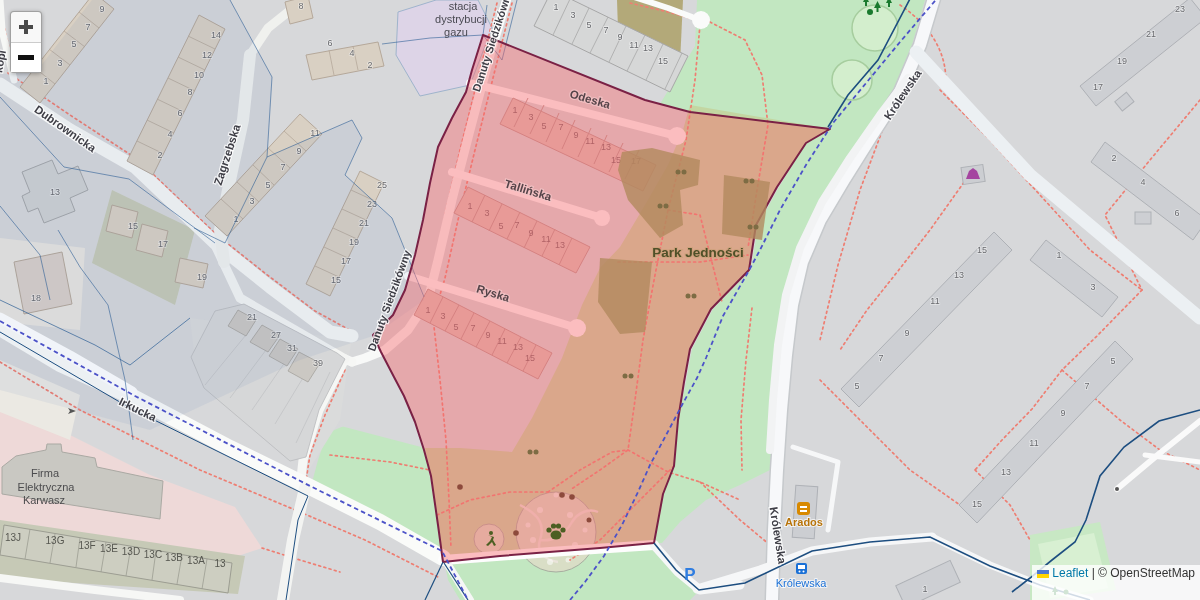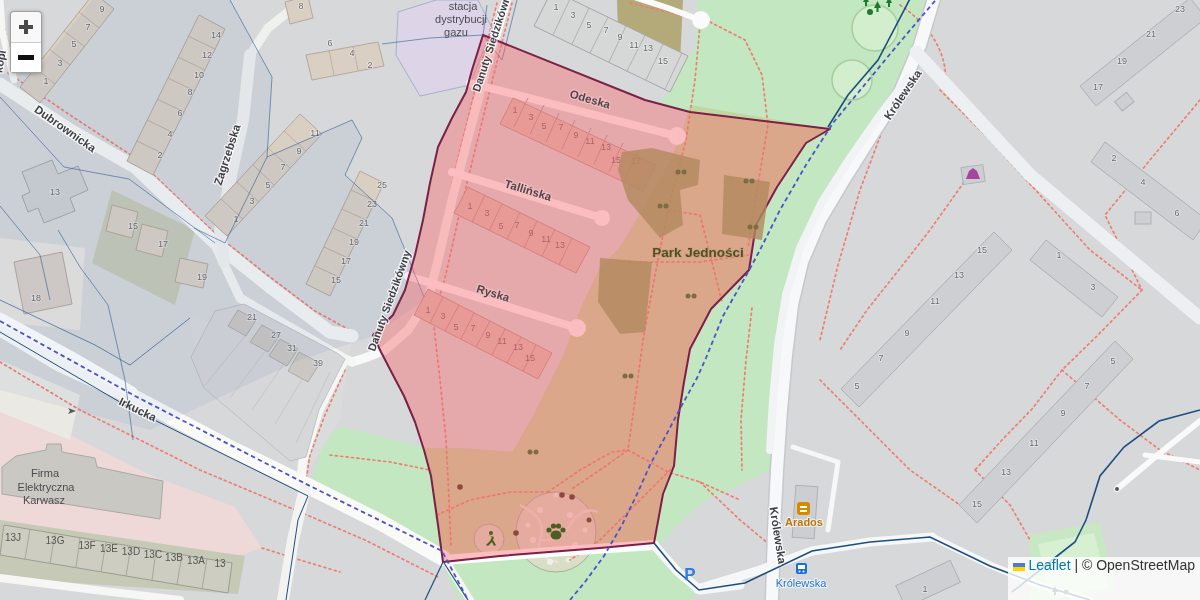--- a/index.html
+++ b/index.html
@@ -597,19 +597,19 @@
 <div style="position:absolute;left:0;top:0;width:30px;height:30px;border-bottom:1px solid #ccc;">
 <div style="position:absolute;left:8px;top:13px;width:14px;height:4px;background:#4a4a4a;"></div>
 <div style="position:absolute;left:13px;top:7.5px;width:4px;height:14px;background:#4a4a4a;"></div>
 </div>
 
 <div style="position:absolute;left:0;top:31px;width:30px;height:29px;background:#fff;">
 <div style="position:absolute;left:7px;top:12px;width:16px;height:5px;background:#111;"></div>
 </div>
 </div>
 
-<div id="attrib" style="position:absolute;right:0;bottom:0;height:31px;background:rgba(255,255,255,0.8);font-size:14px;line-height:17px;padding:0 5px 12px 5px;color:#333;">
+<div id="attrib" style="position:absolute;right:0;bottom:0;height:31px;background:rgba(255,255,255,0.8);font-size:12px;line-height:17px;padding:0 5px 4px 5px;color:#333;">
 
 <span style="display:inline-block;width:12px;height:8px;vertical-align:-1px;background:linear-gradient(#4e7ad1 50%,#ffd500 50%);"></span>
 
 <span style="color:#0078a8;"> Leaflet</span> <span style="color:#333;">| © OpenStreetMap</span>
 </div>
 </div>
 
 </body></html>

